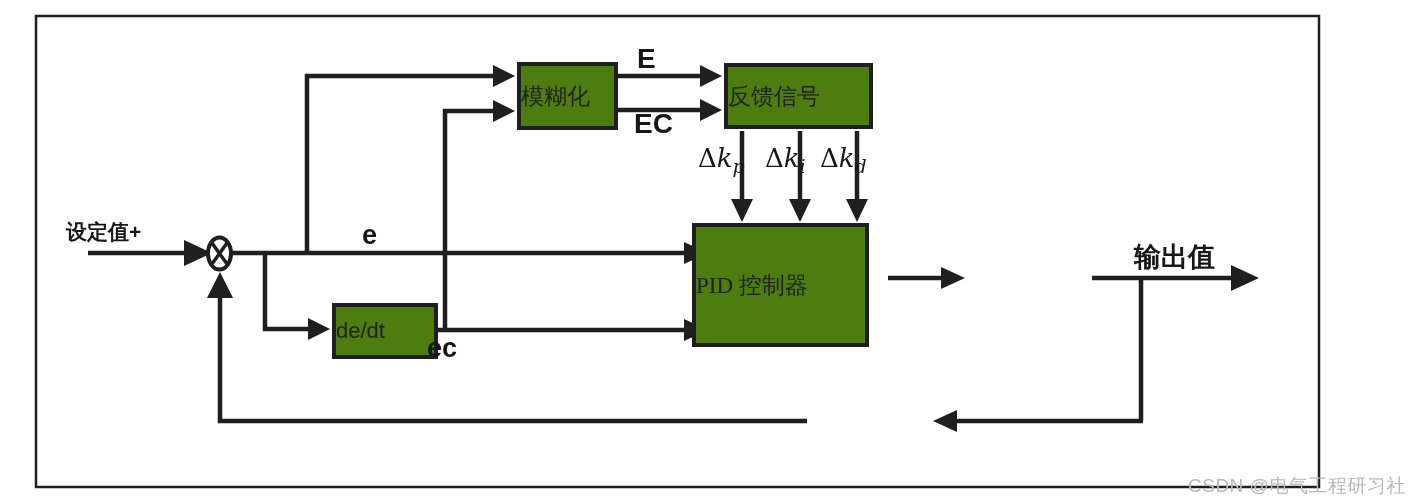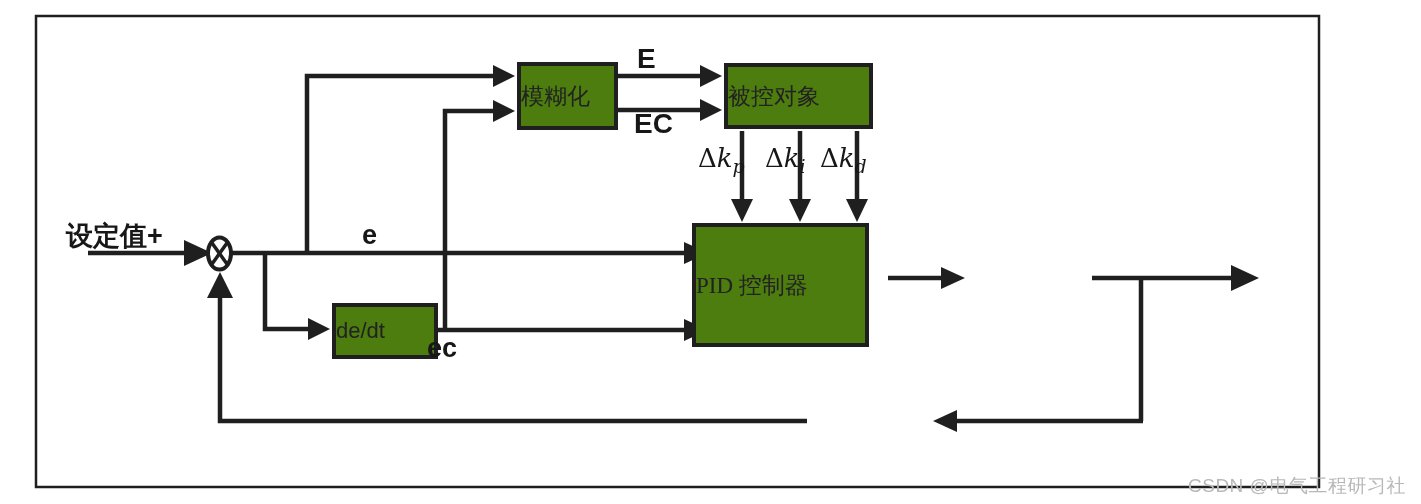--- a/index.html
+++ b/index.html
@@ -122,43 +122,44 @@
       <polyline class="ln" points="807,421 220,421 220,284"></polyline>
       <polygon class="ah" points="220,272 207,298 233,298"></polygon>
     </g>
   </svg>
 
   <div class="node" style="left:517px;top:62px;width:101px;height:68px;">
     <span>模糊化</span>
   </div>
 
   <div class="node" style="left:724px;top:63px;width:149px;height:66px;">
-    <span>被控对象</span>
+    <span>反馈信号</span>
   </div>
 
   <div class="node" style="left:692px;top:223px;width:177px;height:124px;font-family:Liberation Serif, serif;">
     <span>PID 控制器</span>
   </div>
 
 
   <div class="node" style="left:332px;top:303px;width:106px;height:56px;font-size:22px;">
     <span>de/dt</span>
   </div>
 
 
-  <div class="lbl" style="left:66px;top:218px;font-size:27px;">设定值+</div>
+  <div class="lbl" style="left:66px;top:218px;font-size:21px;">设定值+</div>
 
   <div class="lbl" style="left:362px;top:220px;font-size:27px;">e</div>
 
   <div class="lbl" style="left:427px;top:333px;font-size:27px;">ec</div>
 
   <div class="lbl" style="left:637px;top:43px;font-size:28px;">E</div>
 
   <div class="lbl" style="left:634px;top:108px;font-size:28px;">EC</div>
 
+  <div class="lbl" style="left:1134px;top:239px;font-size:27px;">输出值</div>
 
   <div class="gain" style="left:684px;top:143px;">
     <span>Δ</span><span class="kk">k</span><span class="sb">p</span>
   </div>
   <div class="gain" style="left:751px;top:143px;">
     <span>Δ</span><span class="kk">k</span><span class="sb">i</span>
   </div>
   <div class="gain" style="left:806px;top:143px;">
     <span>Δ</span><span class="kk">k</span><span class="sb">d</span>
   </div>

